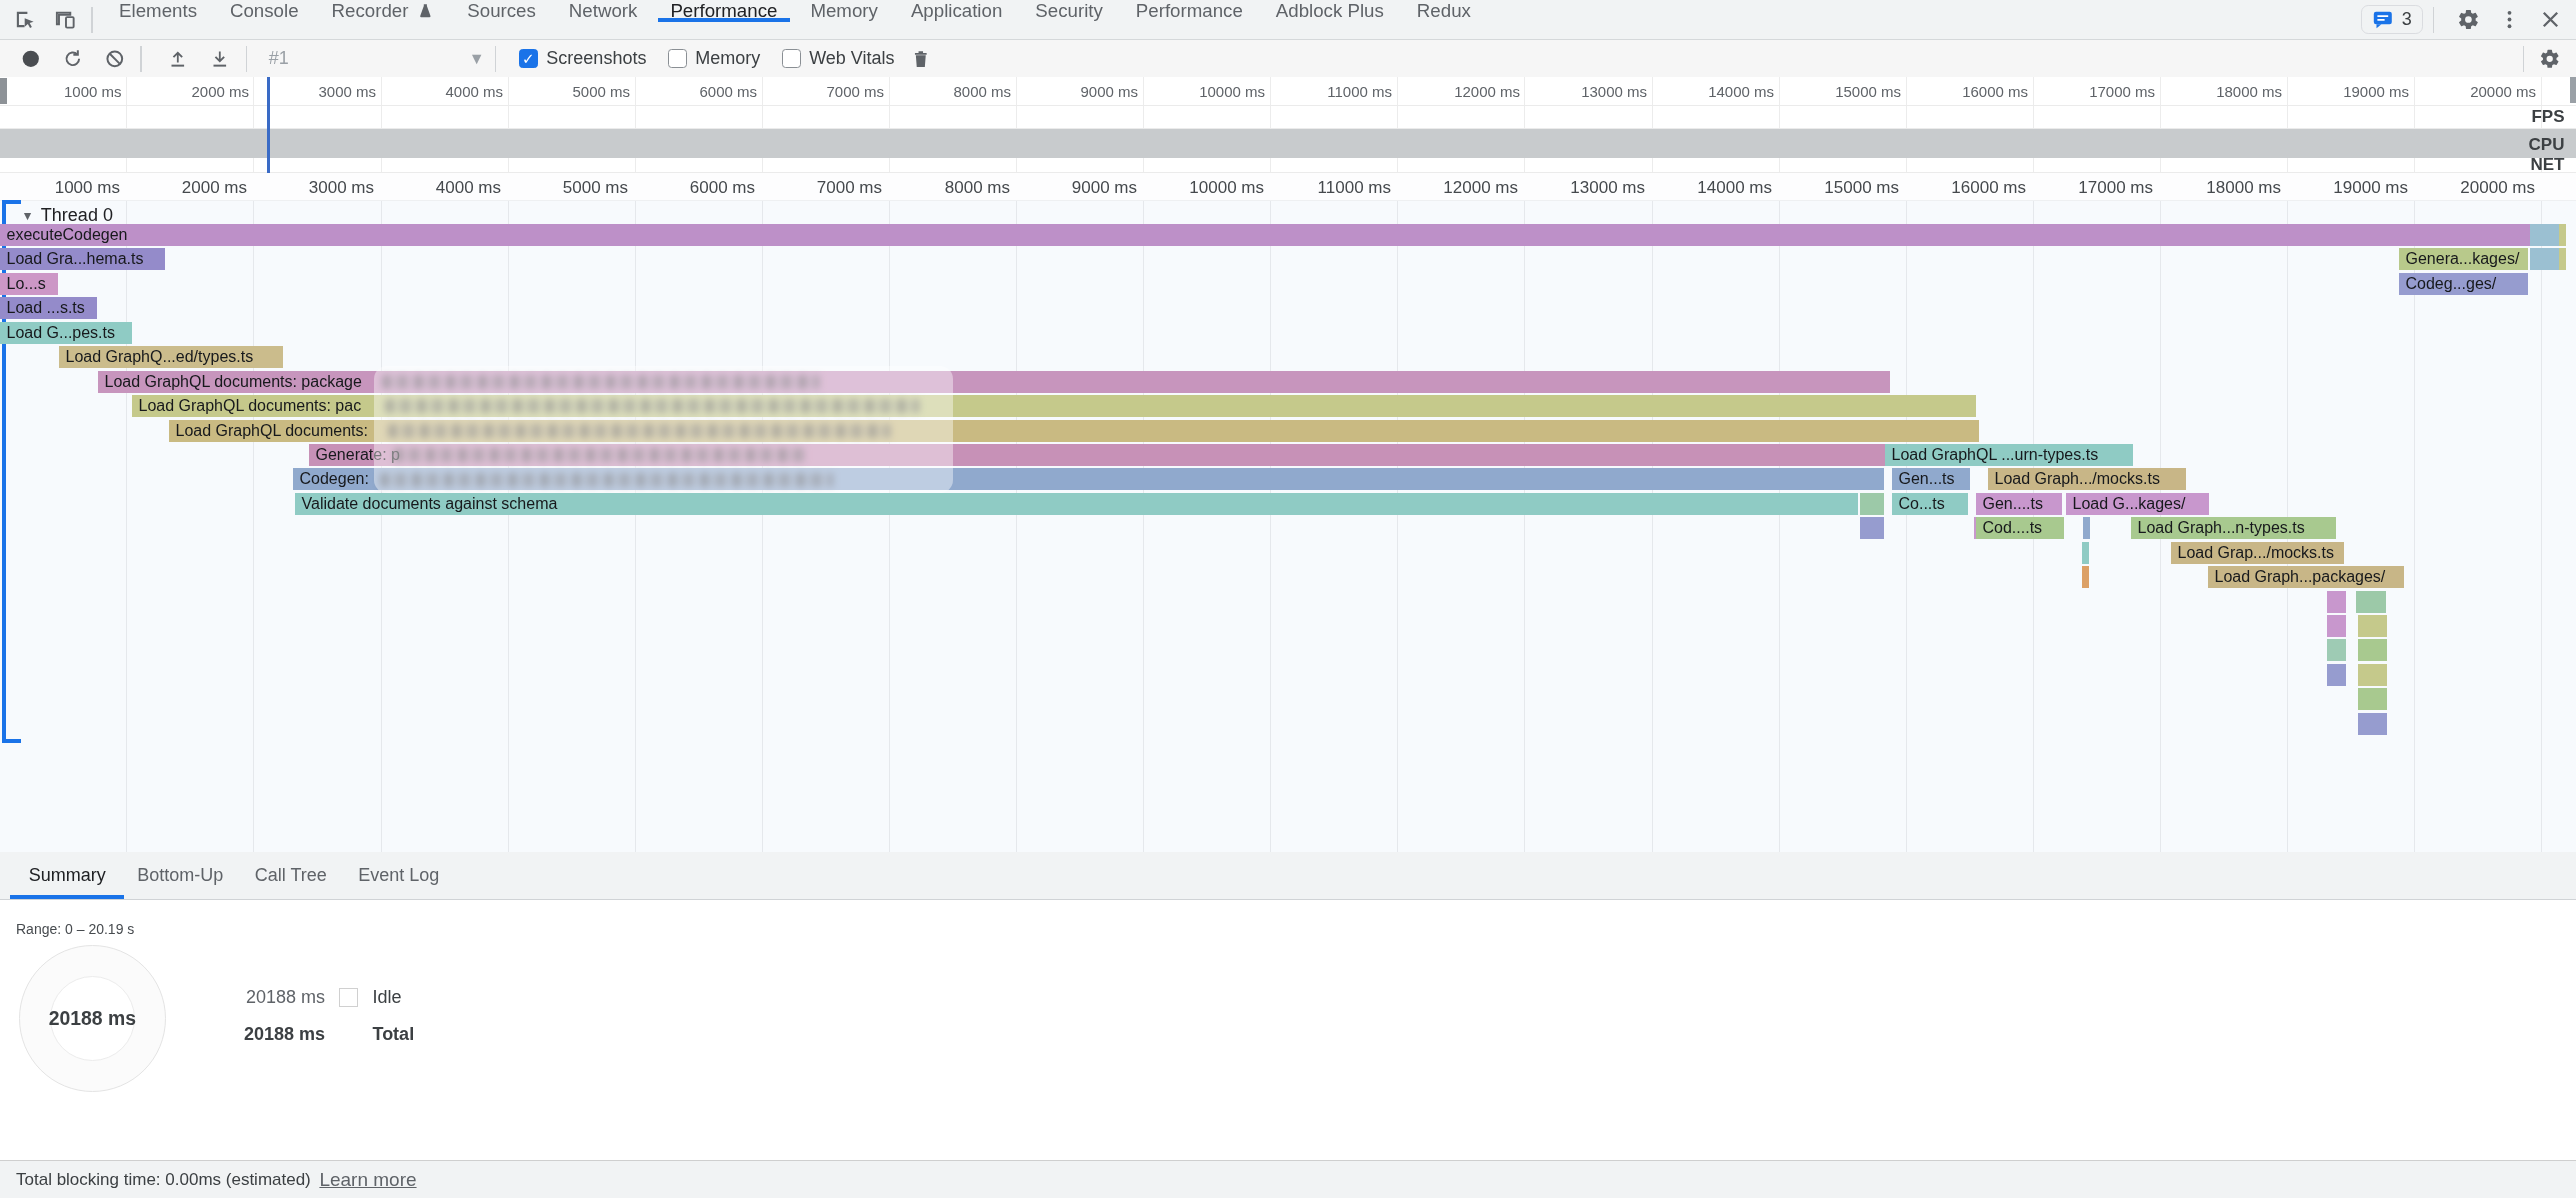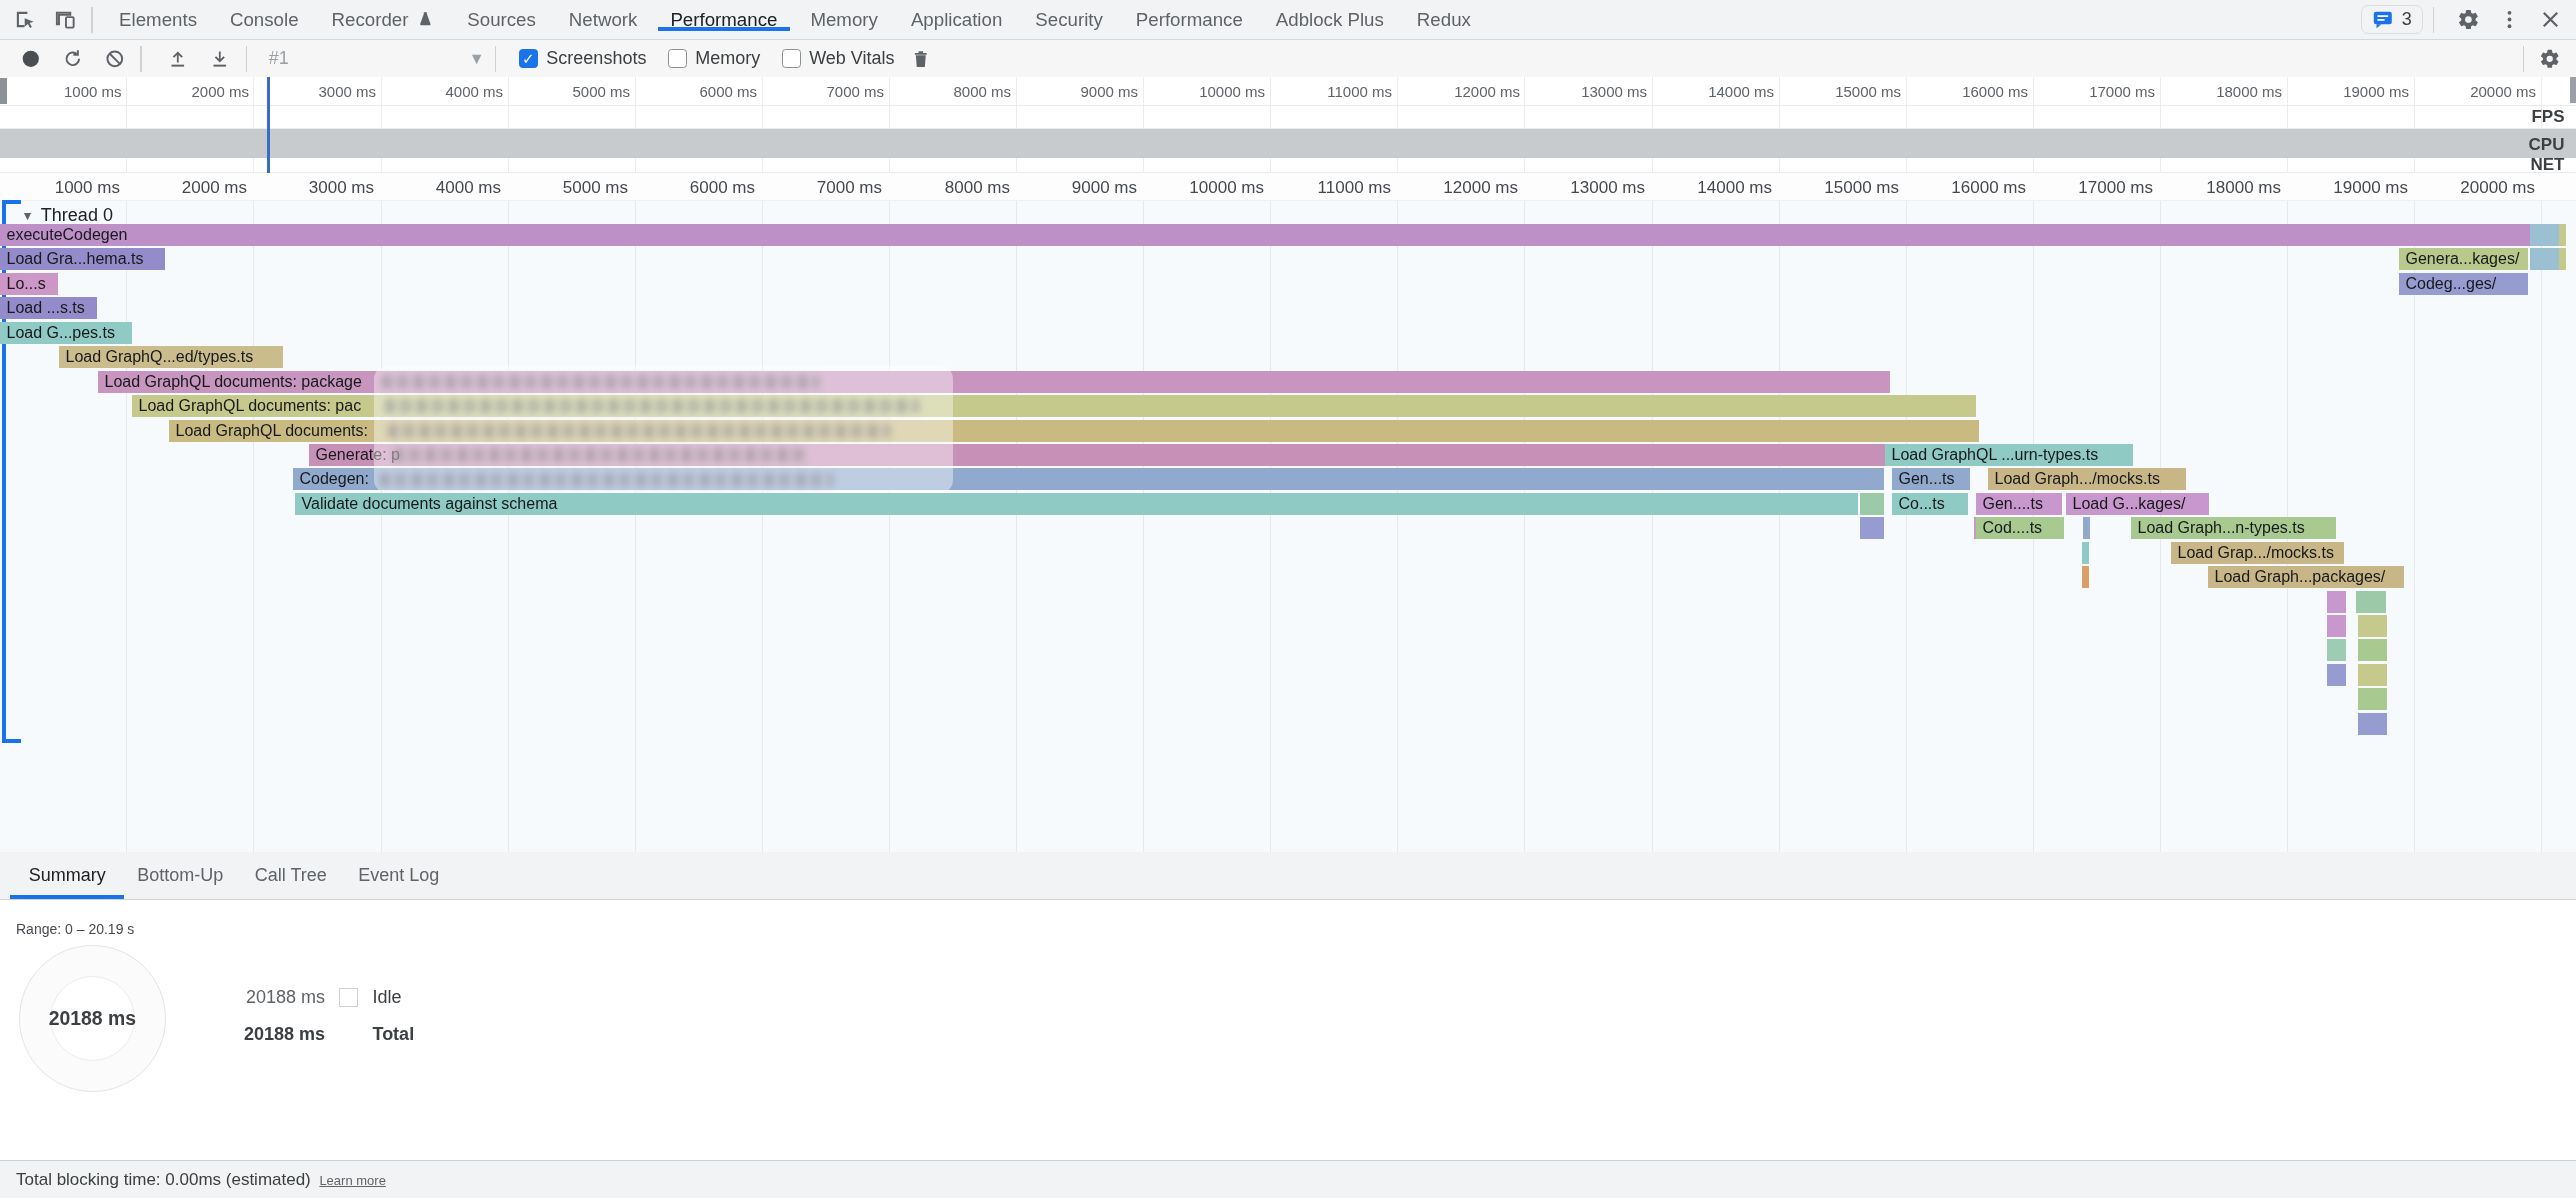--- a/index.html
+++ b/index.html
@@ -8,21 +8,21 @@
     background:#fff;font-family:"Liberation Sans","DejaVu Sans",sans-serif;
     -webkit-font-smoothing:antialiased;
   }
   .abs{position:absolute;}
 
   
   #topbar{left:0;top:0;width:2576px;height:39px;background:#f1f3f4;border-bottom:1.4px solid #d5d8da;display:flex;align-items:center;}
   .tb-icon{width:32px;height:32px;display:flex;align-items:center;justify-content:center;margin-left:8.6px;flex:0 0 auto;cursor:pointer;}
   .tb-icon svg{width:23px;height:23px;}
   .vdiv{width:1.4px;height:26px;background:#d0d3d6;margin:0 10px;flex:0 0 auto;}
-  #tabs{display:flex;align-items:center;height:100%;}
+  #tabs{display:flex;align-items:flex-start;height:100%;}
   .tab{display:flex;align-items:center;padding:0 16.5px;font-size:18.7px;color:#5f6368;position:relative;cursor:pointer;white-space:nowrap;}
   .tab.active{color:#202124;}
   .tab.active::after{content:"";position:absolute;left:4.3px;right:4.3px;bottom:0;height:3.6px;background:#1a73e8;}
   .tab .flask{margin-left:7.2px;display:flex;}
   #topbar-right{margin-left:auto;display:flex;align-items:center;padding-right:10px;}
   #issues-badge{display:flex;align-items:center;gap:8.6px;border:1.4px solid #dadce0;border-radius:7.2px;padding:2.9px 10px;background:#fff0;cursor:pointer;}
   #issues-badge svg{width:21.6px;height:21.6px;}
   #issues-count{font-size:18px;color:#3c4043;}
 
   
@@ -78,21 +78,21 @@
   .leg-row{display:flex;align-items:center;gap:14.4px;}
   .leg-val{width:85px;text-align:right;font-size:18px;color:#5f6368;}
   .leg-swatch{width:18.7px;height:18.7px;border:1.4px solid #d0d0d0;background:#fff;box-sizing:border-box;}
   .leg-swatch.hidden{visibility:hidden;}
   .leg-lab{font-size:18px;color:#3c4043;}
   .leg-row.bold .leg-val,.leg-row.bold .leg-lab{font-weight:bold;color:#3c4043;}
 
   
   #footer{left:0;top:1160px;width:2576px;height:39px;background:#f1f3f4;border-top:1.4px solid #cfcfcf;display:flex;align-items:center;padding-left:16px;box-sizing:border-box;gap:8.6px;}
   #footer-text{font-size:17px;color:#3c4043;}
-  #footer-link{font-size:13px;color:#5f6368;text-decoration:underline;cursor:pointer;}
+  #footer-link{font-size:19px;color:#5f6368;text-decoration:underline;cursor:pointer;}
 </style>
 </head>
 <body>
 
 <div id="topbar" class="abs">
   <div class="tb-icon">
     <svg viewBox="0 0 24 24">
         <path d="M4 4h11v2.2H6.2v11.6H12V20H4z" fill="#5f6368"></path>
         <path d="M12.2 10.6l9.3 3.7-4.1 1.3 2.3 4.1-1.9 1.05-2.3-4.1-3.3 2.95z" fill="#5f6368"></path>
       </svg>

